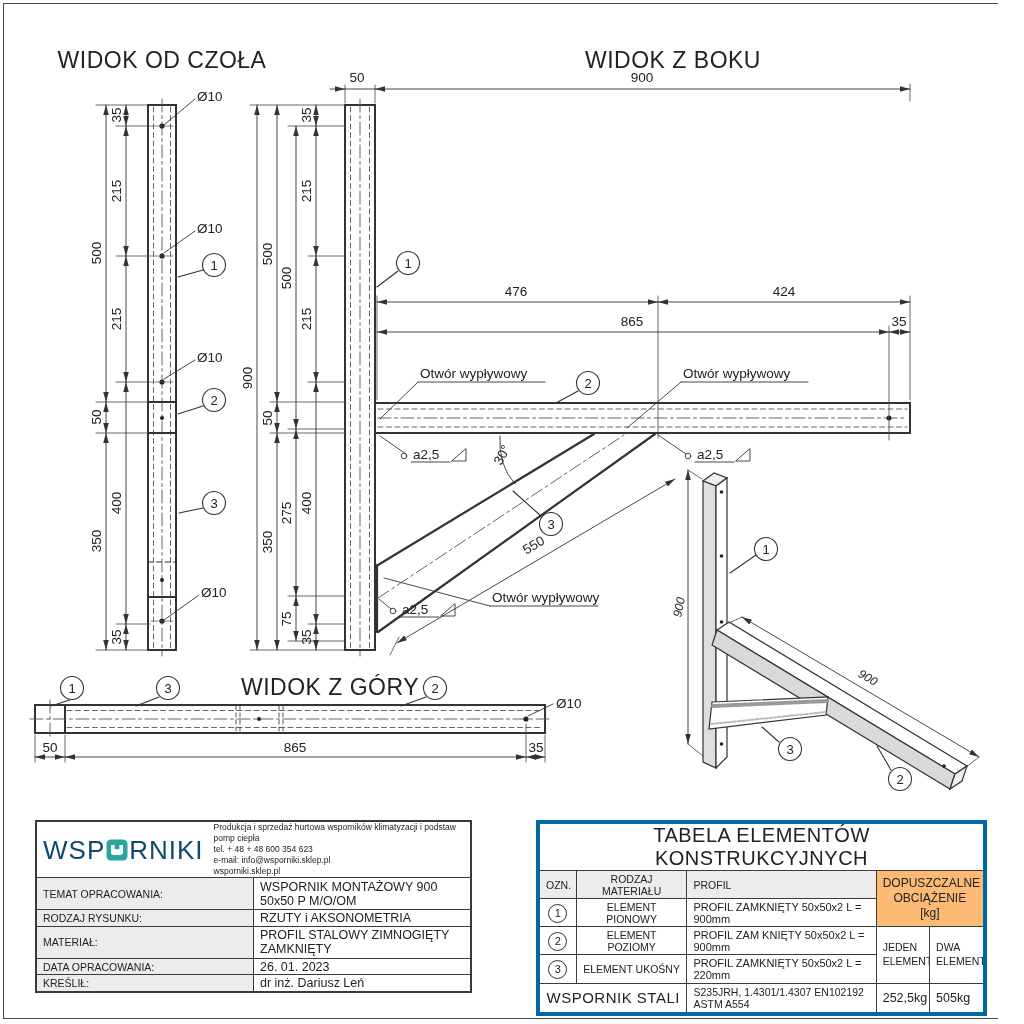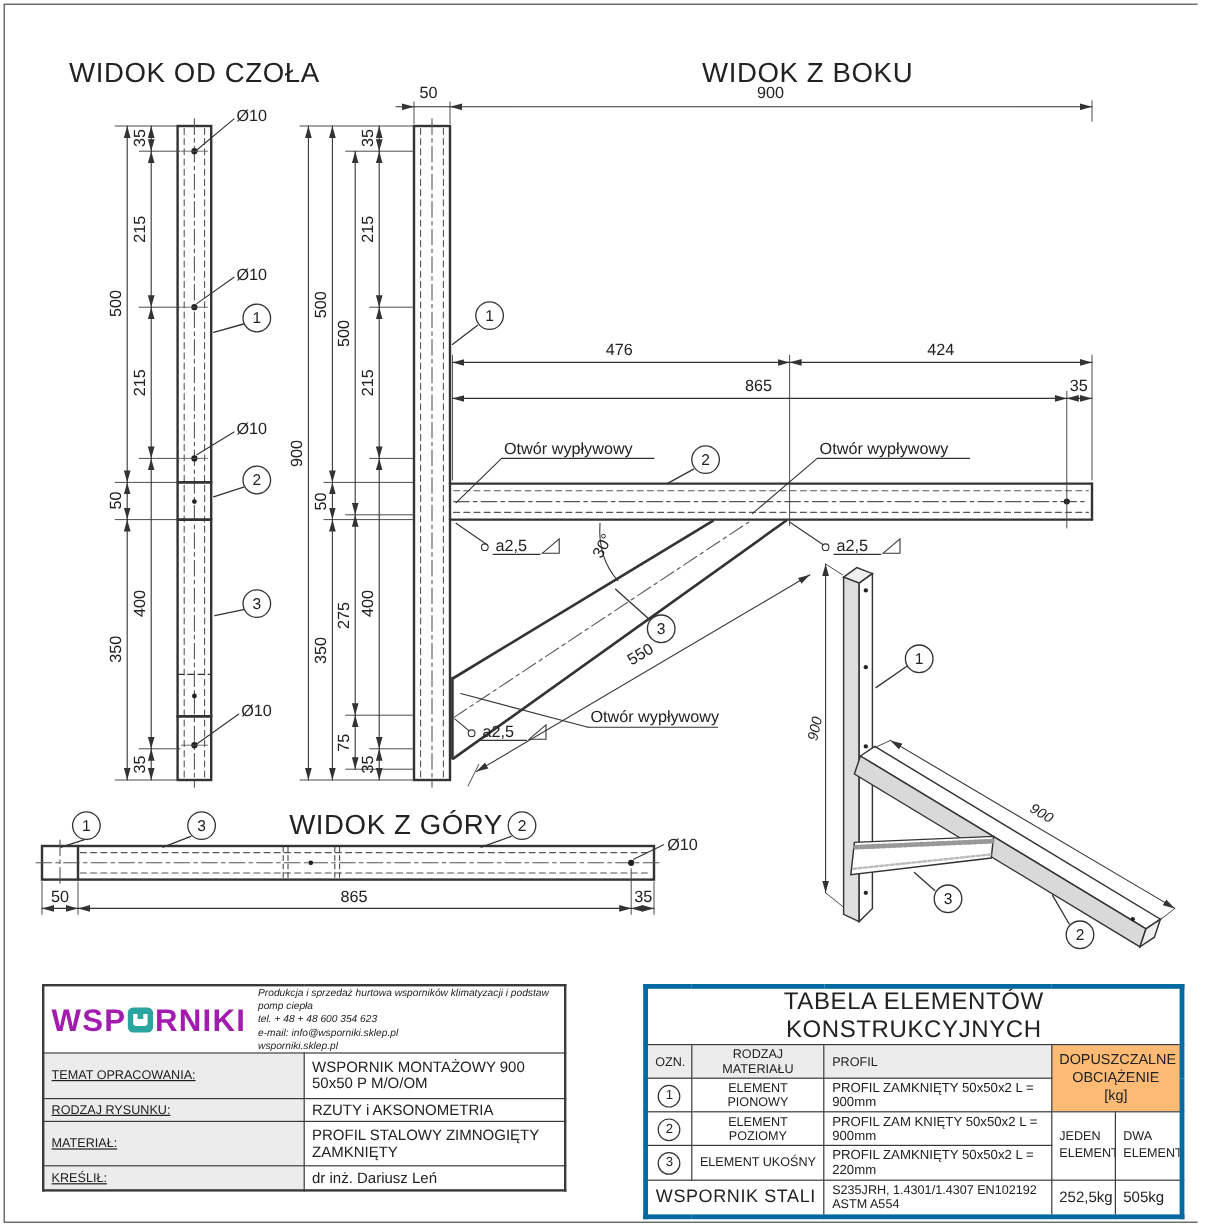--- a/index.html
+++ b/index.html
@@ -10,27 +10,27 @@
   .dimtxt{font-size:13.5px;}
   .viewtitle{font-size:23px;letter-spacing:.5px;}
   .balloontxt{font-size:13px;}
   .lbltxt{font-size:13.5px;}
   .isotxt{font-size:12px;font-style:italic;fill:#555;}
 
   
   table{border-collapse:collapse;table-layout:fixed;}
   td{border:1px solid #3a3a3a;padding:0 6px;vertical-align:middle;overflow:hidden;}
   .tb-left{position:absolute;left:35px;top:820px;width:437px;height:173px;border:2px solid #3a3a3a;}
-  .tb-left td.lab{background:#ececec;font-size:10.5px;width:123px;text-decoration:underline;}
+  .tb-left td.lab{background:#ececec;font-size:10.5px;width:123px;}
   .tb-left td.val{font-size:12.5px;}
   .logo-cell{height:37px;}
   .logo-wrap{display:flex;align-items:center;gap:10px;}
-  .logo-text{font-weight:bold;font-size:26px;letter-spacing:1px;color:#a21caf;display:flex;align-items:center;line-height:1;}
+  .logo-text{font-weight:normal;font-size:26px;letter-spacing:1px;color:#0c4a6e;display:flex;align-items:center;line-height:1;}
   .logo-ico{display:inline-block;margin:0 1px;}
-  .info-lines{font-size:8.5px;line-height:1.3;color:#222;font-style:italic;}
+  .info-lines{font-size:8.5px;line-height:1.3;color:#222;}
   .tb-right{position:absolute;left:536px;top:820px;width:451px;height:172px;border:4px solid #0369a1;}
   .tb-right .title{font-size:20px;text-align:center;height:30px;letter-spacing:.5px;}
   .tb-right .hd{background:#ececec;font-size:10.5px;}
   .tb-right .ct{text-align:center;}
   .tb-right .prof{font-size:11px;}
   .tb-right .load{background:#fdba74;font-size:12px;text-align:center;line-height:1.25;}
   .tb-right .sub{font-size:10.5px;line-height:1.3;}
   .tb-right .kg{font-size:12.5px;}
   .tb-right .steel{font-size:10.5px;}
   .tb-right .gat{font-size:15px;text-align:center;letter-spacing:.5px;}
@@ -436,20 +436,24 @@
     </tr>
     <tr>
       <td class="lab">RODZAJ RYSUNKU:</td>
       <td class="val">RZUTY i AKSONOMETRIA</td>
     </tr>
     <tr>
       <td class="lab">MATERIAŁ:</td>
       <td class="val">PROFIL STALOWY ZIMNOGIĘTY ZAMKNIĘTY</td>
     </tr>
     <tr>
+      <td class="lab">DATA OPRACOWANIA:</td>
+      <td class="val">26. 01. 2023</td>
+    </tr>
+    <tr>
       <td class="lab">KREŚLIŁ:</td>
       <td class="val">dr inż. Dariusz Leń</td>
     </tr>
   </tbody>
     </table>
 
   <table class="tb-right">
     <colgroup>
         <col style="width:38px">
         <col style="width:110px">

